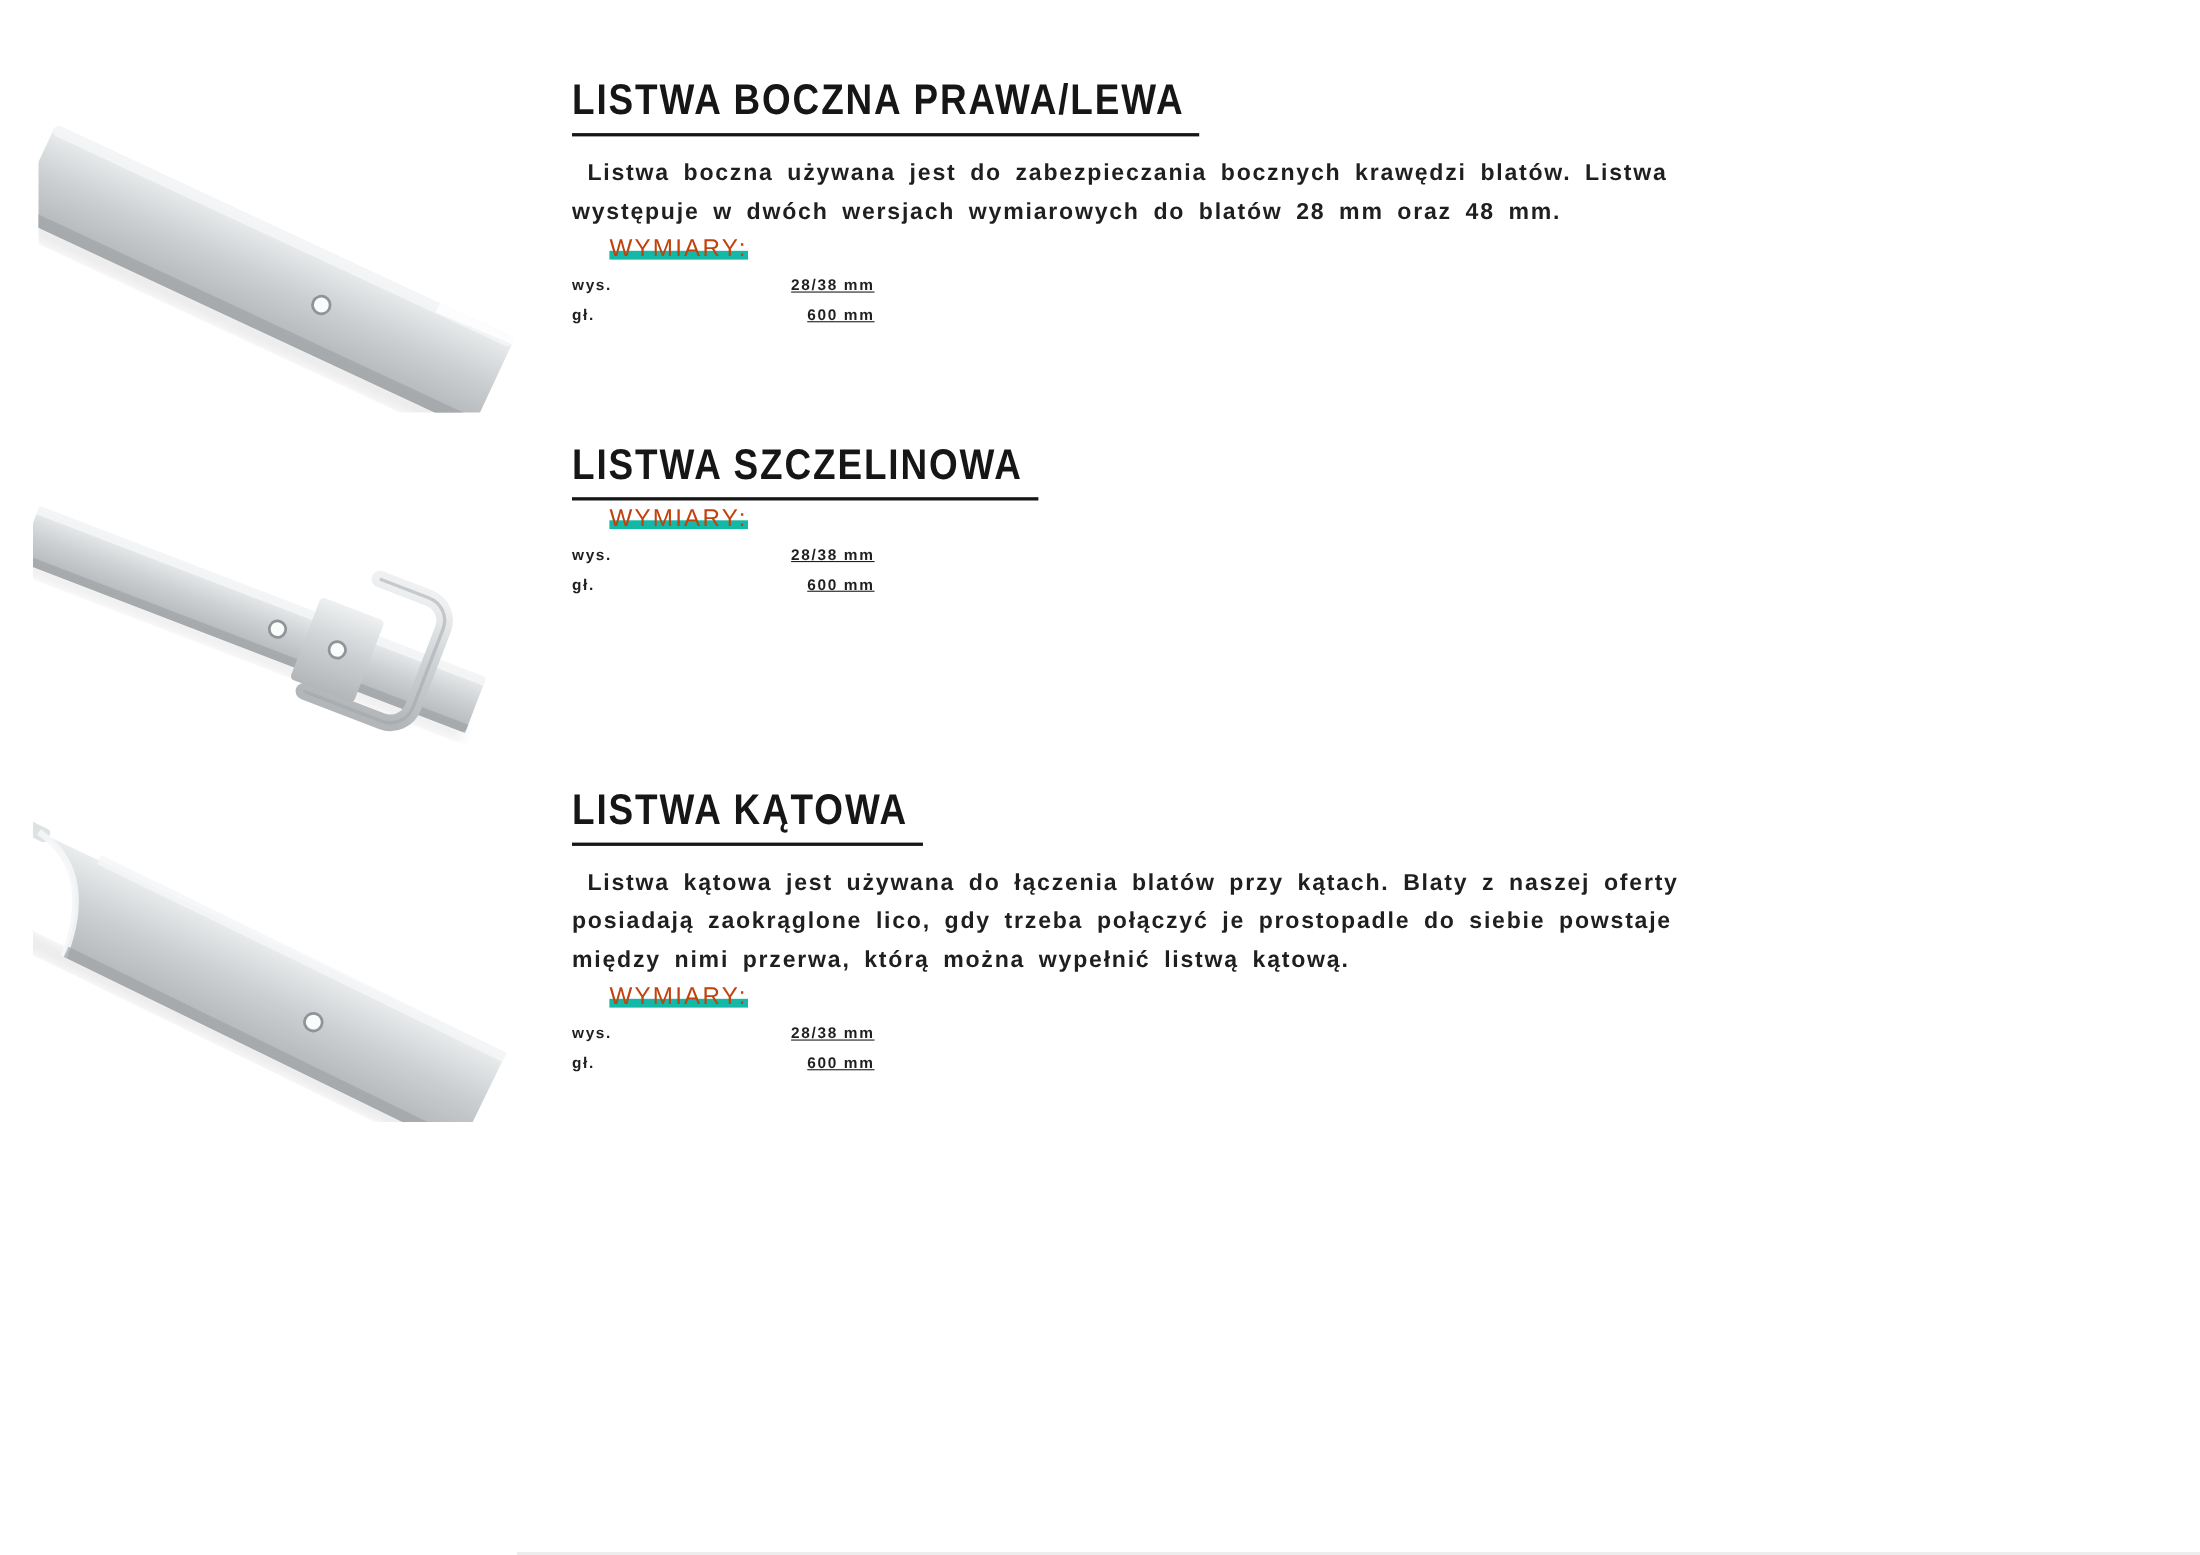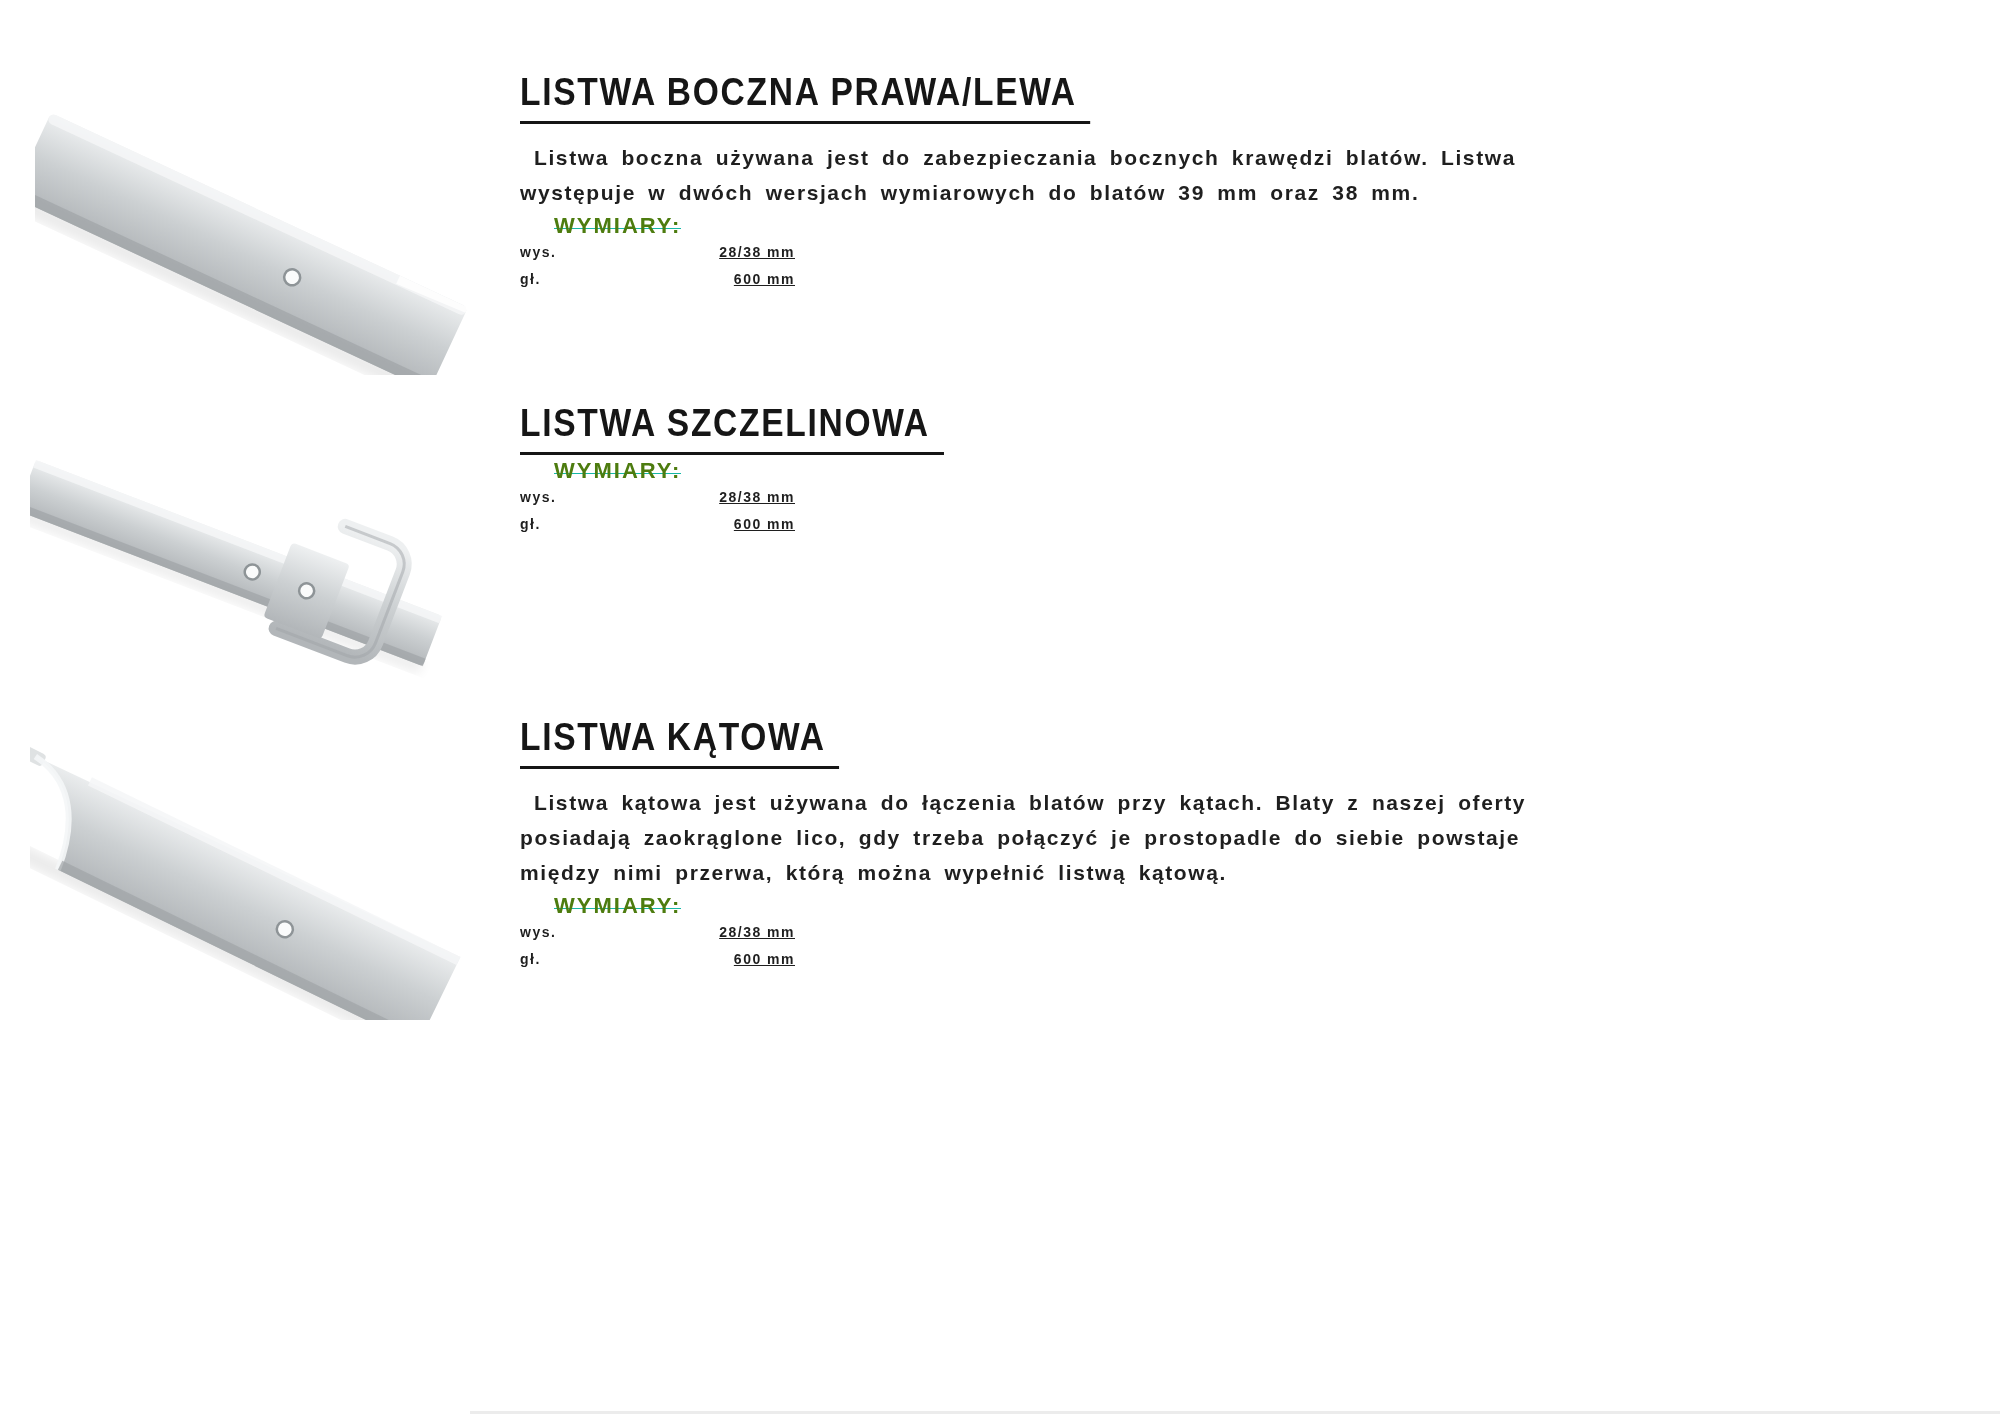--- a/index.html
+++ b/index.html
@@ -18,22 +18,22 @@
     border-bottom:3px solid #161616; padding-bottom:7px; padding-right:16px;
     transform:scaleX(0.86); transform-origin:left center;
   }
   .desc {
     margin-top:16px; width:1020px;
     font-size:21px; font-weight:700; letter-spacing:1.6px; word-spacing:5px;
     line-height:35px; text-indent:14px; color:#1f1f1f;
   }
   .dims-title {
     display:inline-block; margin:16px 0 4px 34px;
-    font-size:22px; font-weight:700; letter-spacing:2px; color:#4d7c0f;
-    border-bottom:1px solid #14b8a6; padding-bottom:2px;
+    font-size:22px; font-weight:400; letter-spacing:2px; color:#c2410c;
+    border-bottom:8px solid #14b8a6; padding-bottom:2px;
   }
   .dims-title-row { line-height:0; }
   .dim-row {
     display:flex; margin-top:11px;
     font-size:14px; font-weight:700; letter-spacing:1.5px; color:#1f1f1f;
   }
   .dim-label { width:145px; }
   .dim-value { width:130px; text-align:right;text-decoration:underline; }
 
   
@@ -117,21 +117,21 @@
         <path d="M0,6 C46,12 66,50 70,98" fill="none" stroke="#f4f6f7" stroke-width="6" opacity="0.9"></path>
         <rect x="60" y="0" width="410" height="9" fill="#f4f6f7" opacity="0.85"></rect>
         <rect x="70" y="88" width="400" height="10" fill="#9fa4a7" opacity="0.7"></rect>
         <circle cx="300" cy="52" r="8" fill="#fafbfb" stroke="#8e9497" stroke-width="2.5"></circle>
       </g>
     </svg>
   </div>
 
   <section class="section" style="top:70px;">
     <h2 class="heading">LISTWA BOCZNA PRAWA/LEWA</h2>
-    <p class="desc">Listwa boczna używana jest do zabezpieczania bocznych krawędzi blatów. Listwa występuje w dwóch wersjach wymiarowych do blatów 39 mm oraz 38 mm.</p>
+    <p class="desc">Listwa boczna używana jest do zabezpieczania bocznych krawędzi blatów. Listwa występuje w dwóch wersjach wymiarowych do blatów 28 mm oraz 48 mm.</p>
     <div class="dims-title-row">
       <span class="dims-title">WYMIARY:</span>
     </div>
     <div class="dim-row">
       <span class="dim-label">wys.</span>
       <span class="dim-value">28/38 mm</span>
     </div>
     <div class="dim-row">
       <span class="dim-label">gł.</span>
       <span class="dim-value">600 mm</span>

